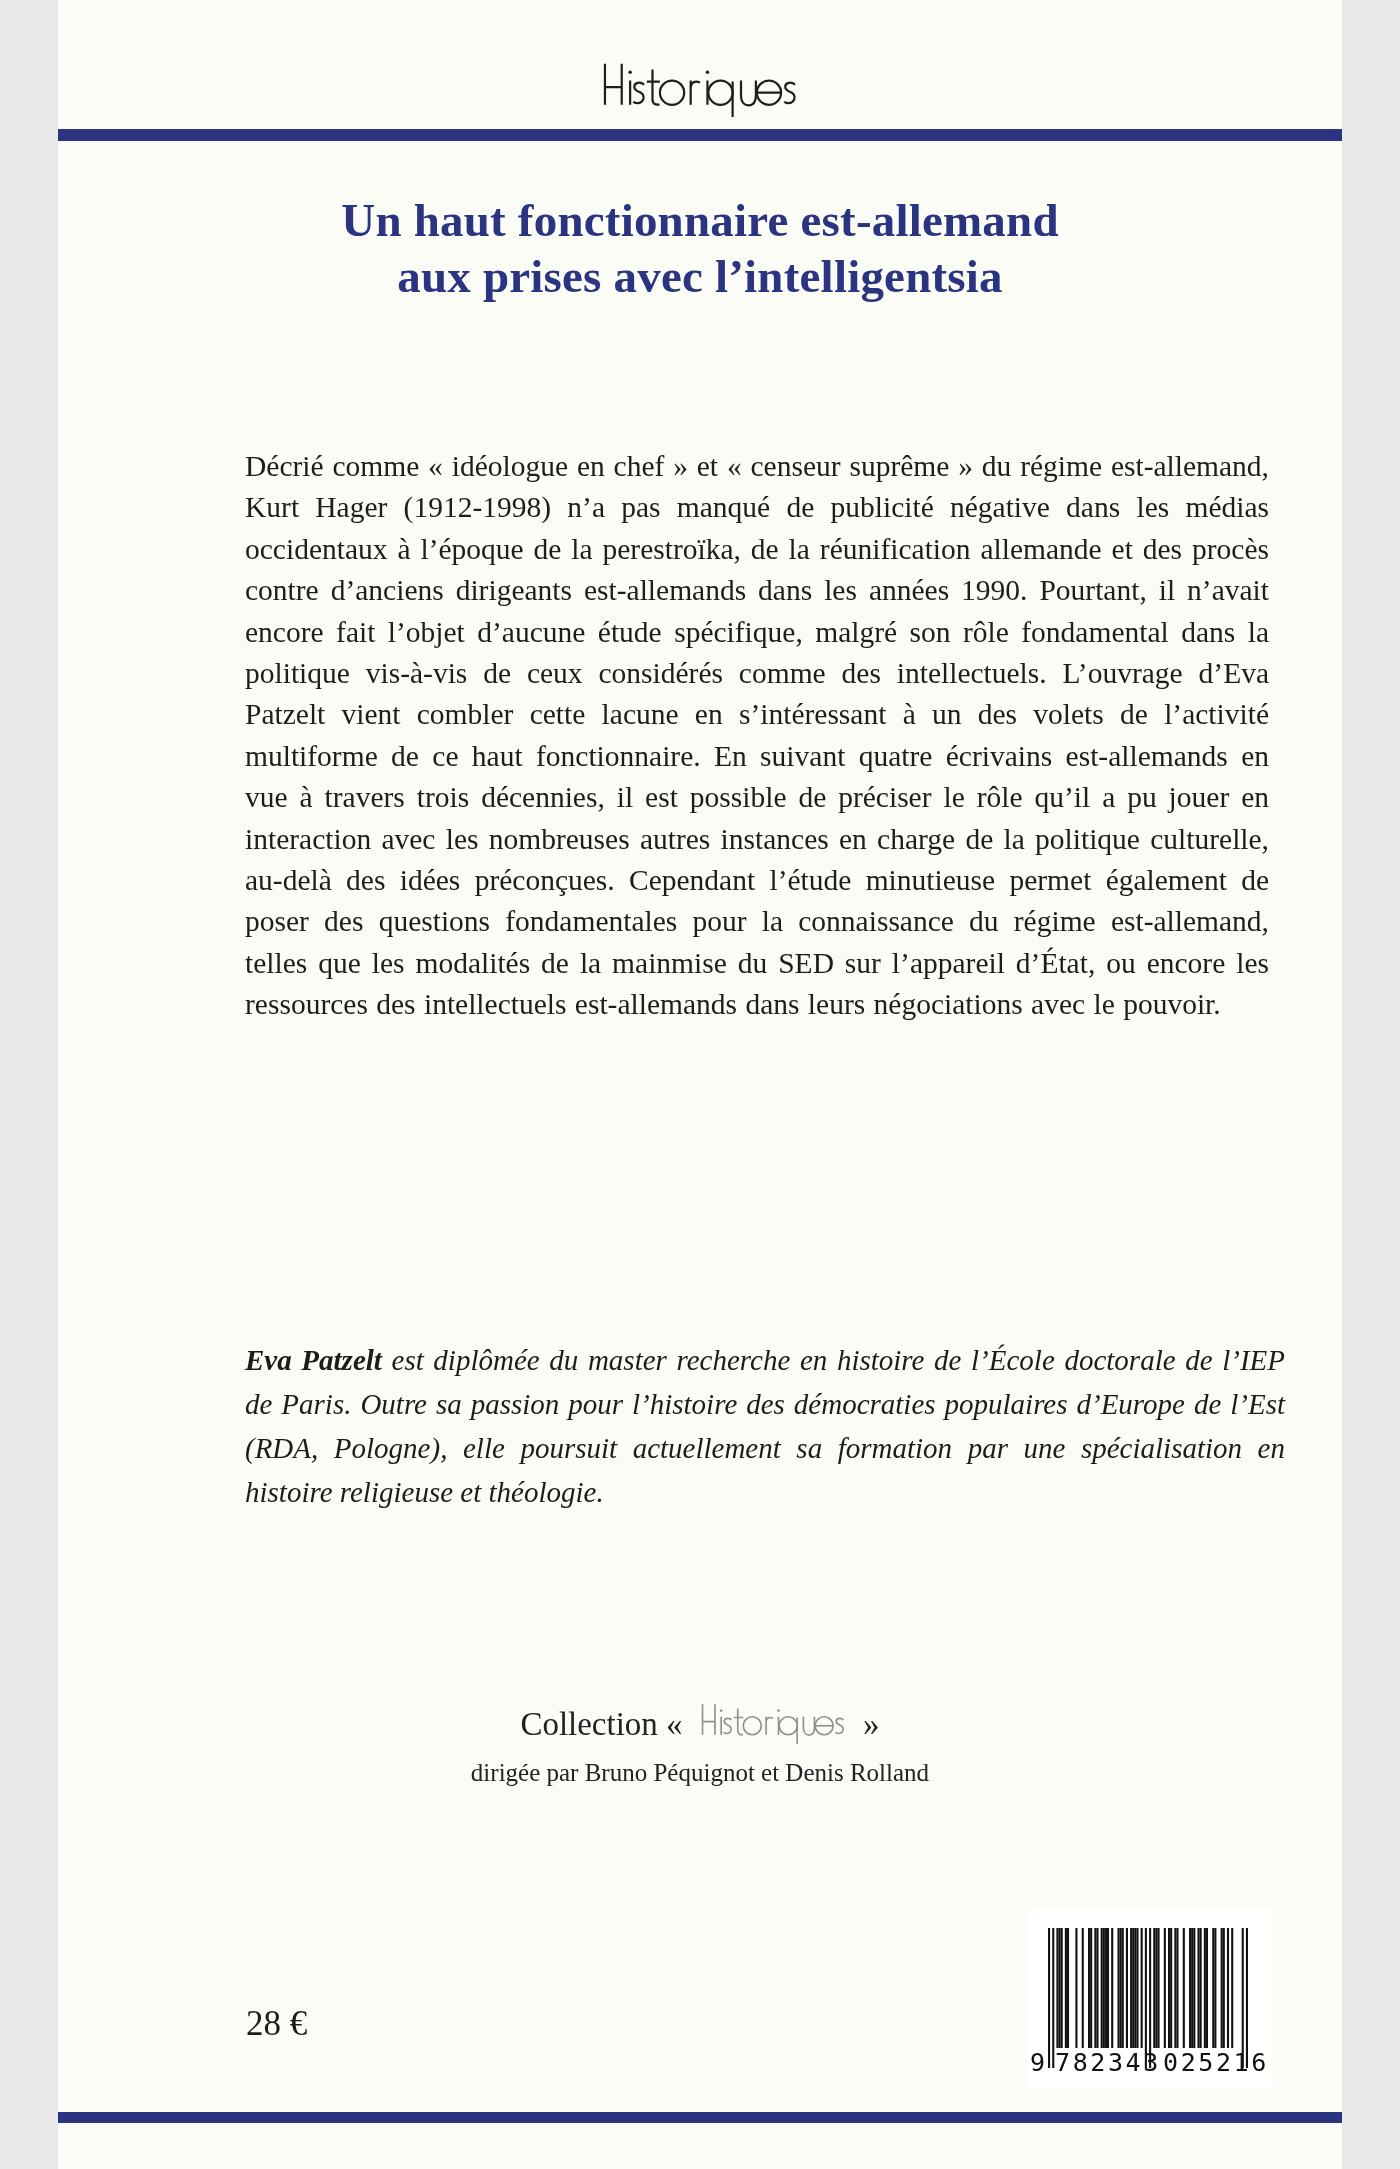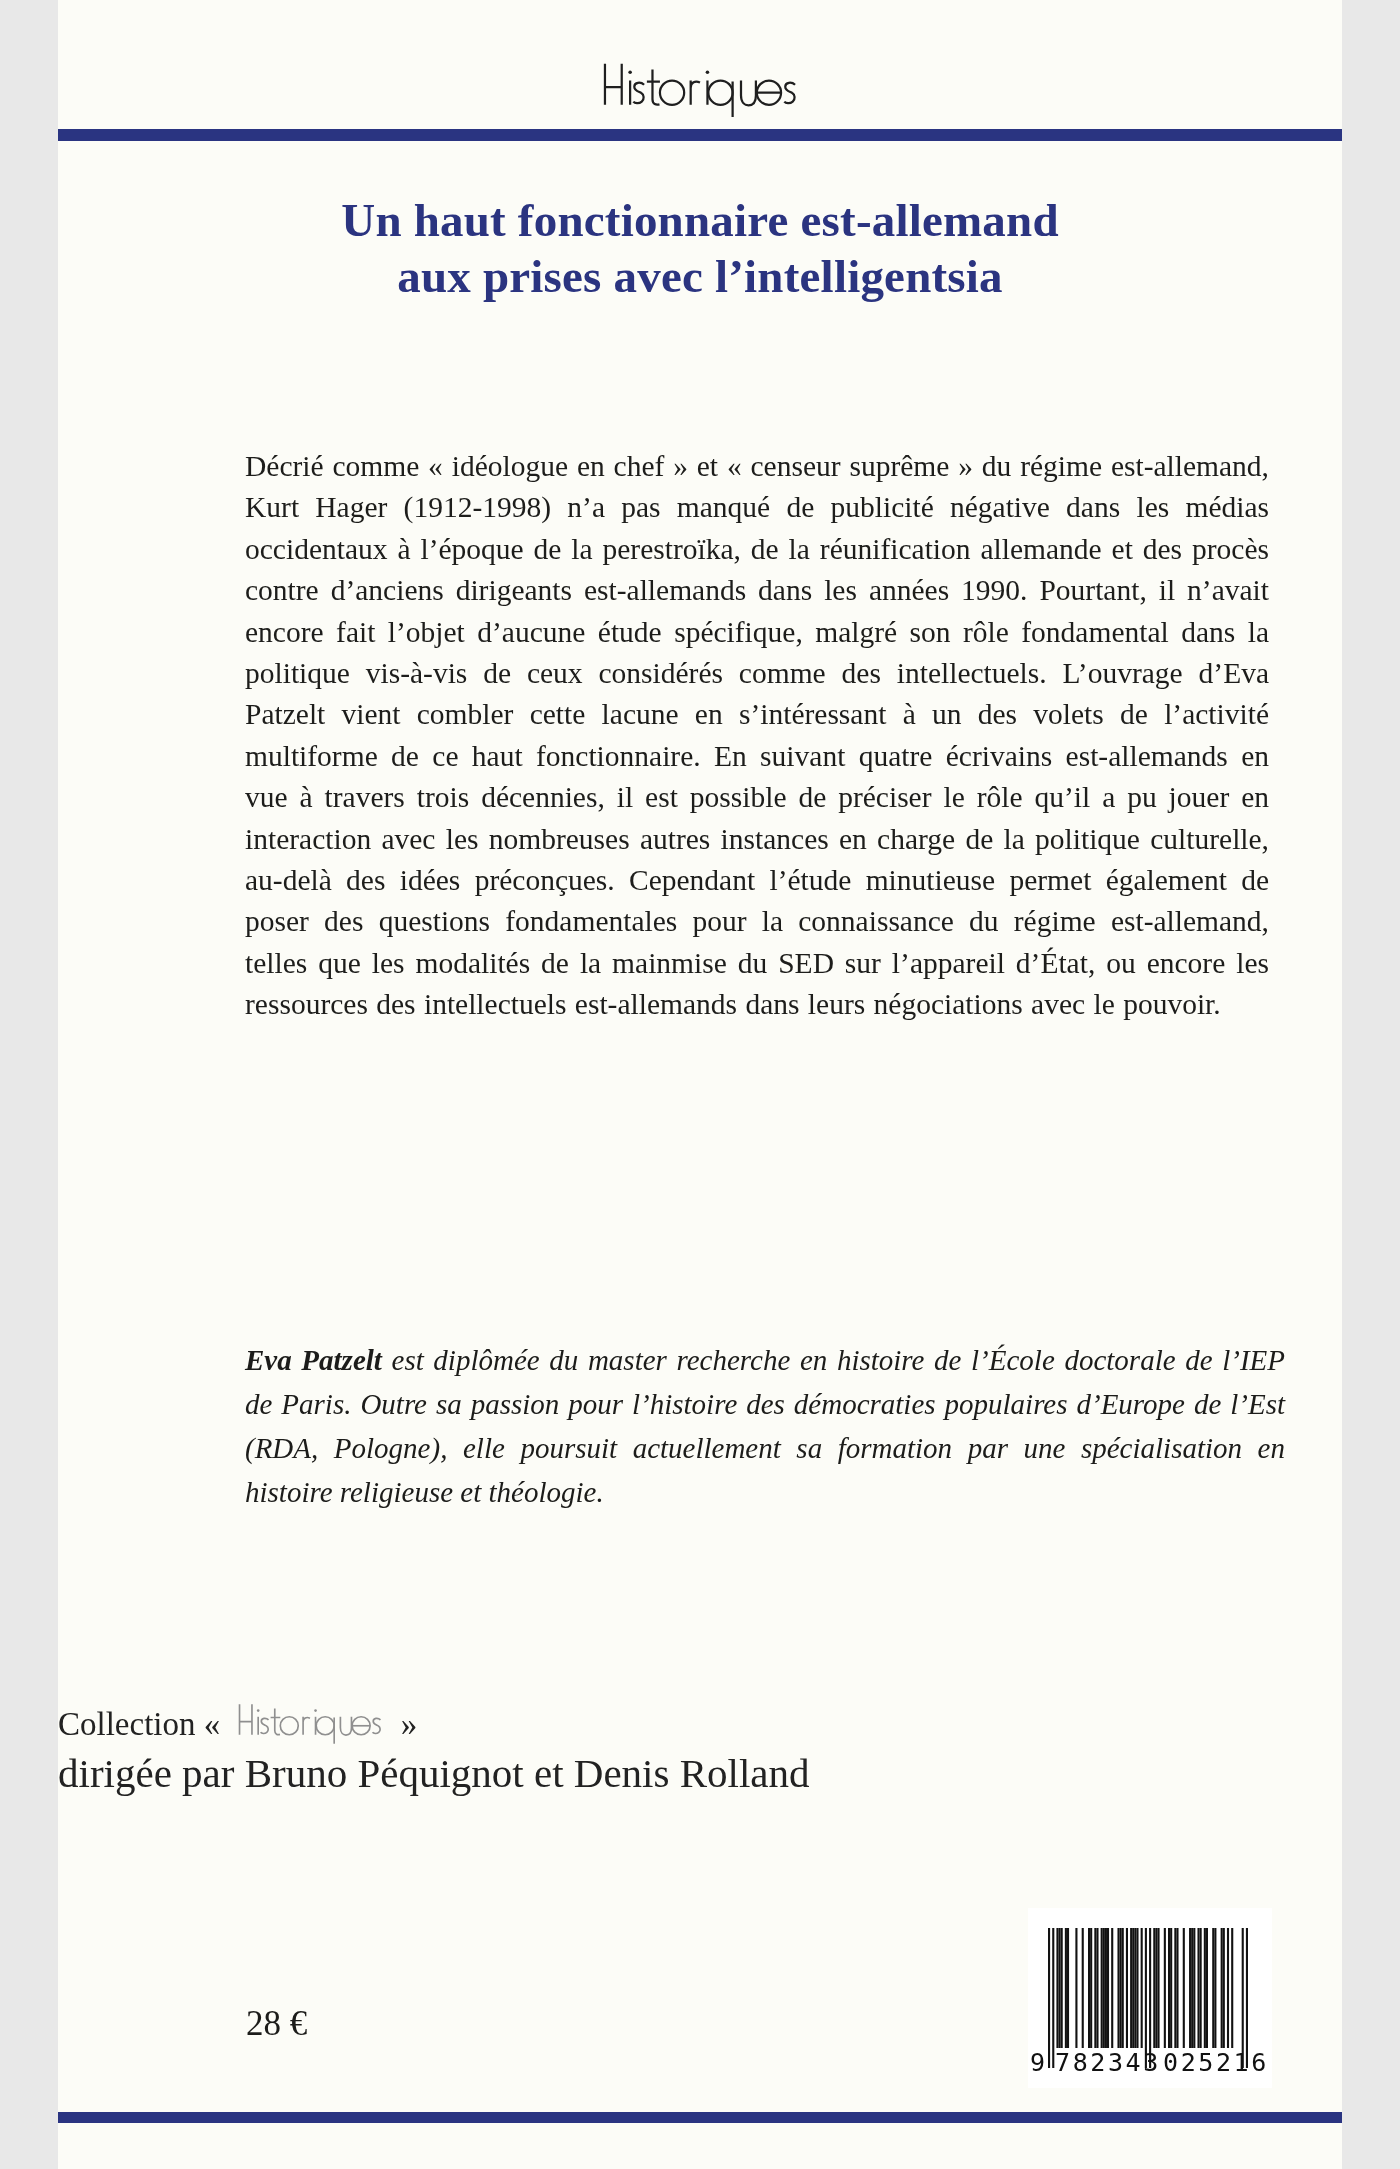--- a/index.html
+++ b/index.html
@@ -47,24 +47,24 @@
     position:absolute;top:1338px;left:187px;width:1040px;
     font-style:italic;
     font-size:29px;line-height:44px;
     text-align:justify;
     color:#1c1c1a;
   }
   .bio .author{font-weight:bold;}
   
   .collection{
     position:absolute;top:1700px;left:0;width:100%;
-    text-align:left;color:#222;
+    text-align:center;color:#222;
   }
   .collection .line1{font-size:33px;line-height:44px;}
-  .collection .line2{font-size:41px;line-height:46px;margin-top:4px;}
+  .collection .line2{font-size:25px;line-height:46px;margin-top:4px;}
   
   .price{
     position:absolute;top:2006px;left:188px;
     font-size:35px;line-height:36px;color:#1c1c1a;
   }
   .isbn{
     position:absolute;top:2043px;left:186px;
     font-family:"Liberation Sans", sans-serif;
     font-size:34px;line-height:36px;letter-spacing:1px;color:#262624;
   }

